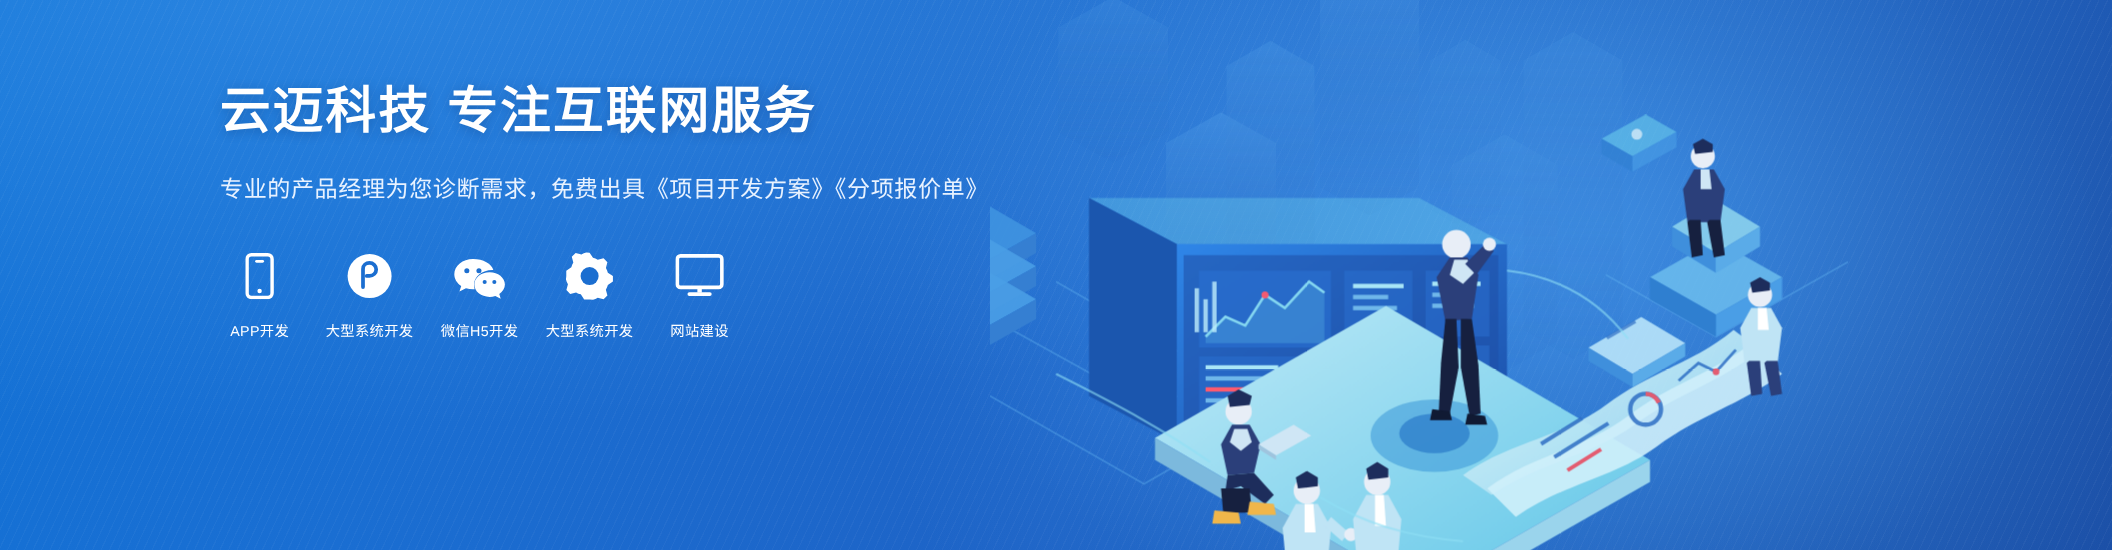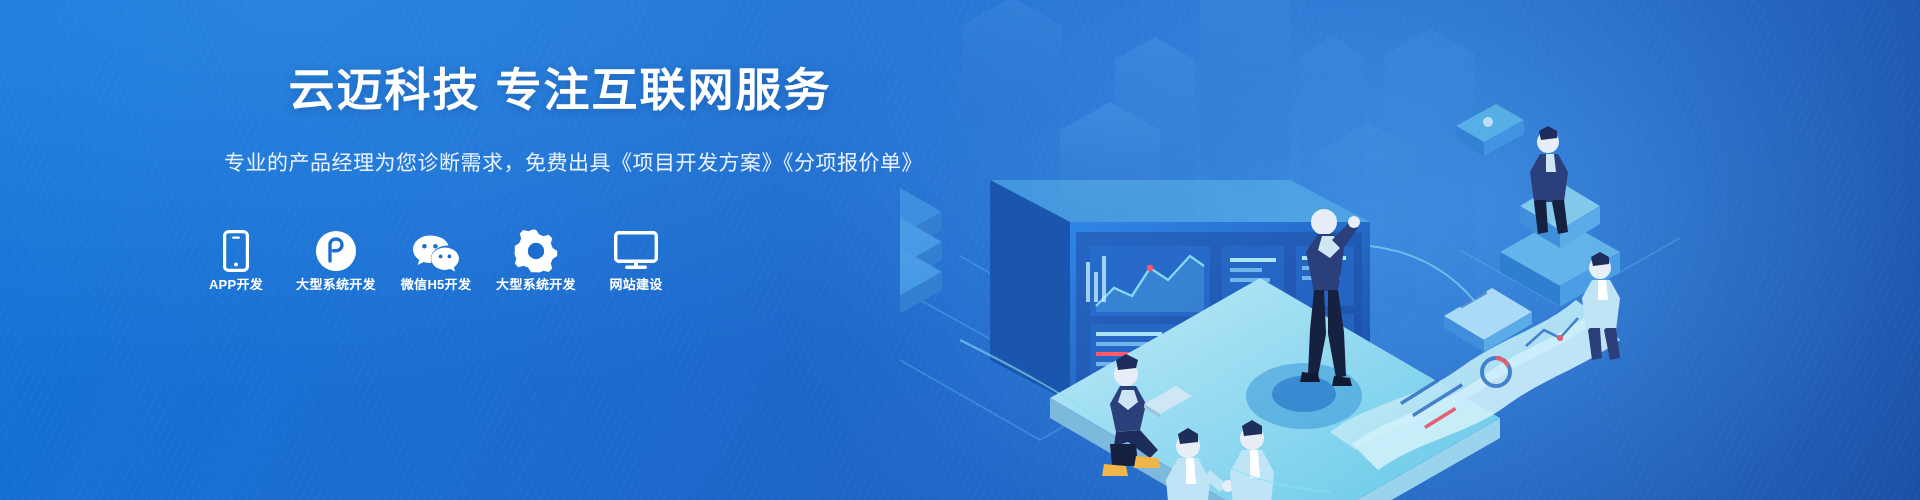--- a/index.html
+++ b/index.html
@@ -21,35 +21,35 @@
     background-image:repeating-linear-gradient(115deg,rgba(255,255,255,.035) 0 1px,rgba(255,255,255,0) 1px 7px);
     pointer-events:none;
   }
   .bg-glow{
     position:absolute;left:820px;top:-120px;width:1100px;height:700px;
     background:radial-gradient(ellipse at 50% 50%, rgba(90,175,255,.38) 0%, rgba(90,175,255,.10) 45%, rgba(90,175,255,0) 70%);
     pointer-events:none;
   }
 
   
-  .copy{position:absolute;left:200px;top:62px;width:720px;text-align:center;}
+  .copy{position:absolute;left:200px;top:72px;width:720px;}
   .headline{
     margin:0;color:#ffffff;font-size:46px;line-height:1.25;
     font-weight:bold;letter-spacing:2px;white-space:nowrap;
     text-shadow:0 2px 10px rgba(0,30,80,.25);
   }
   .sub{margin:26px 0 0 0;color:#e8f2ff;font-size:21px;line-height:34px;letter-spacing:.5px;white-space:nowrap;}
-  .sub .line{display:block;margin-left:24px;}
+  .sub .line{display:block;}
 
   
   .services{position:absolute;left:200px;top:228px;display:flex;align-items:flex-start;gap:28px;}
   .service{width:72px;display:flex;flex-direction:column;align-items:center;cursor:pointer;}
   .service .glyph{height:46px;display:flex;align-items:center;justify-content:center;}
   .service .glyph svg{display:block;fill:#ffffff;}
-  .service .caption{color:#ffffff;font-size:13px;font-weight:bold;white-space:nowrap;letter-spacing:.3px;text-align:center;}
+  .service .caption{margin-top:16px;color:#ffffff;font-size:13px;font-weight:normal;white-space:nowrap;letter-spacing:.3px;text-align:center;}
 
   
   .art{position:absolute;left:900px;top:0;width:1020px;height:500px;}
   .art svg{display:block;}
 </style>
 </head>
 <body>
 
 <div class="banner">
   <div class="bg-texture"></div>

